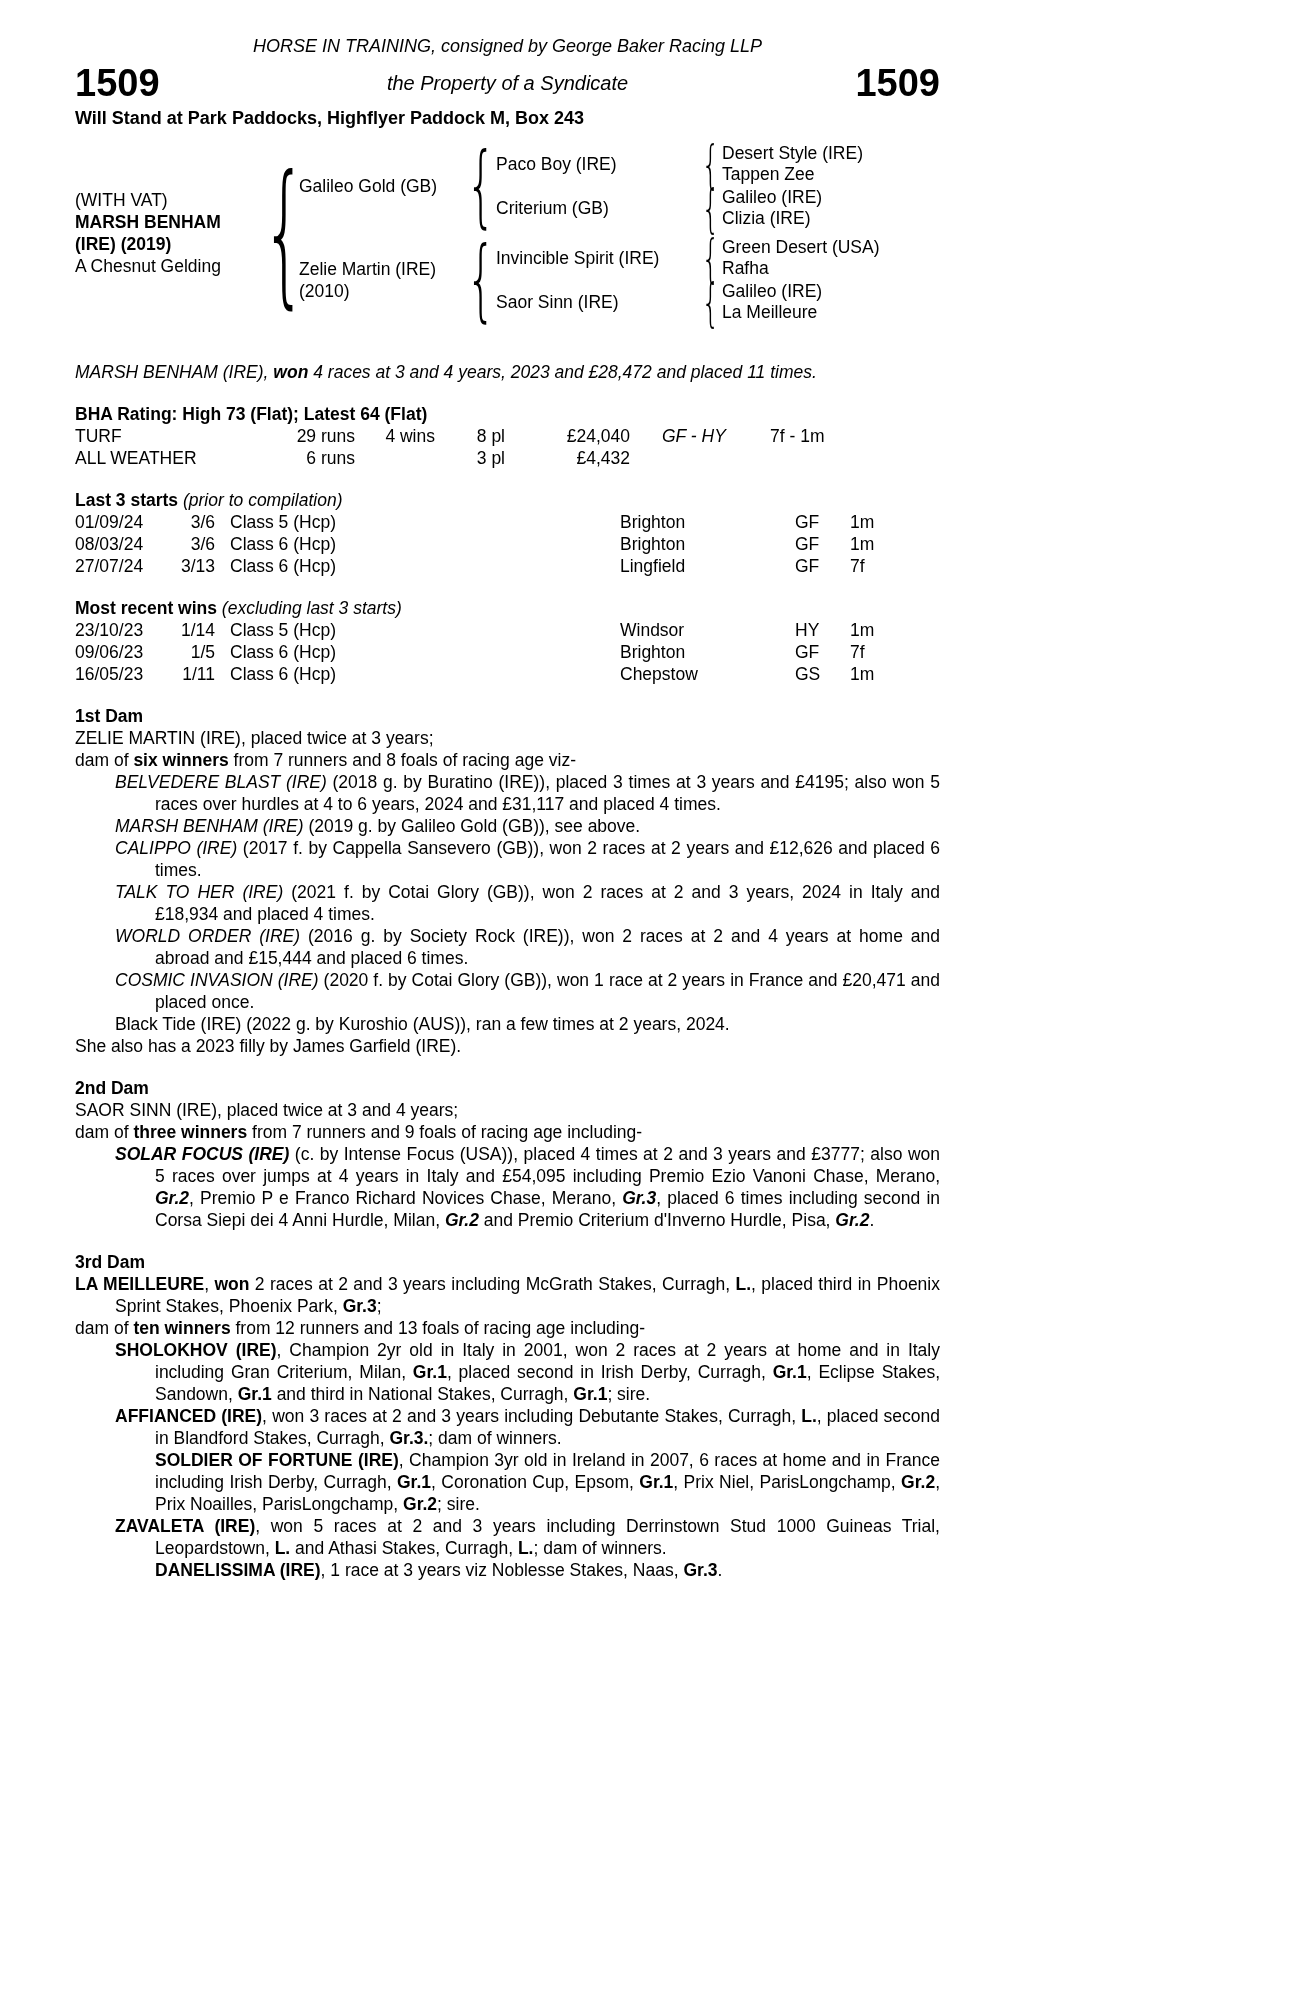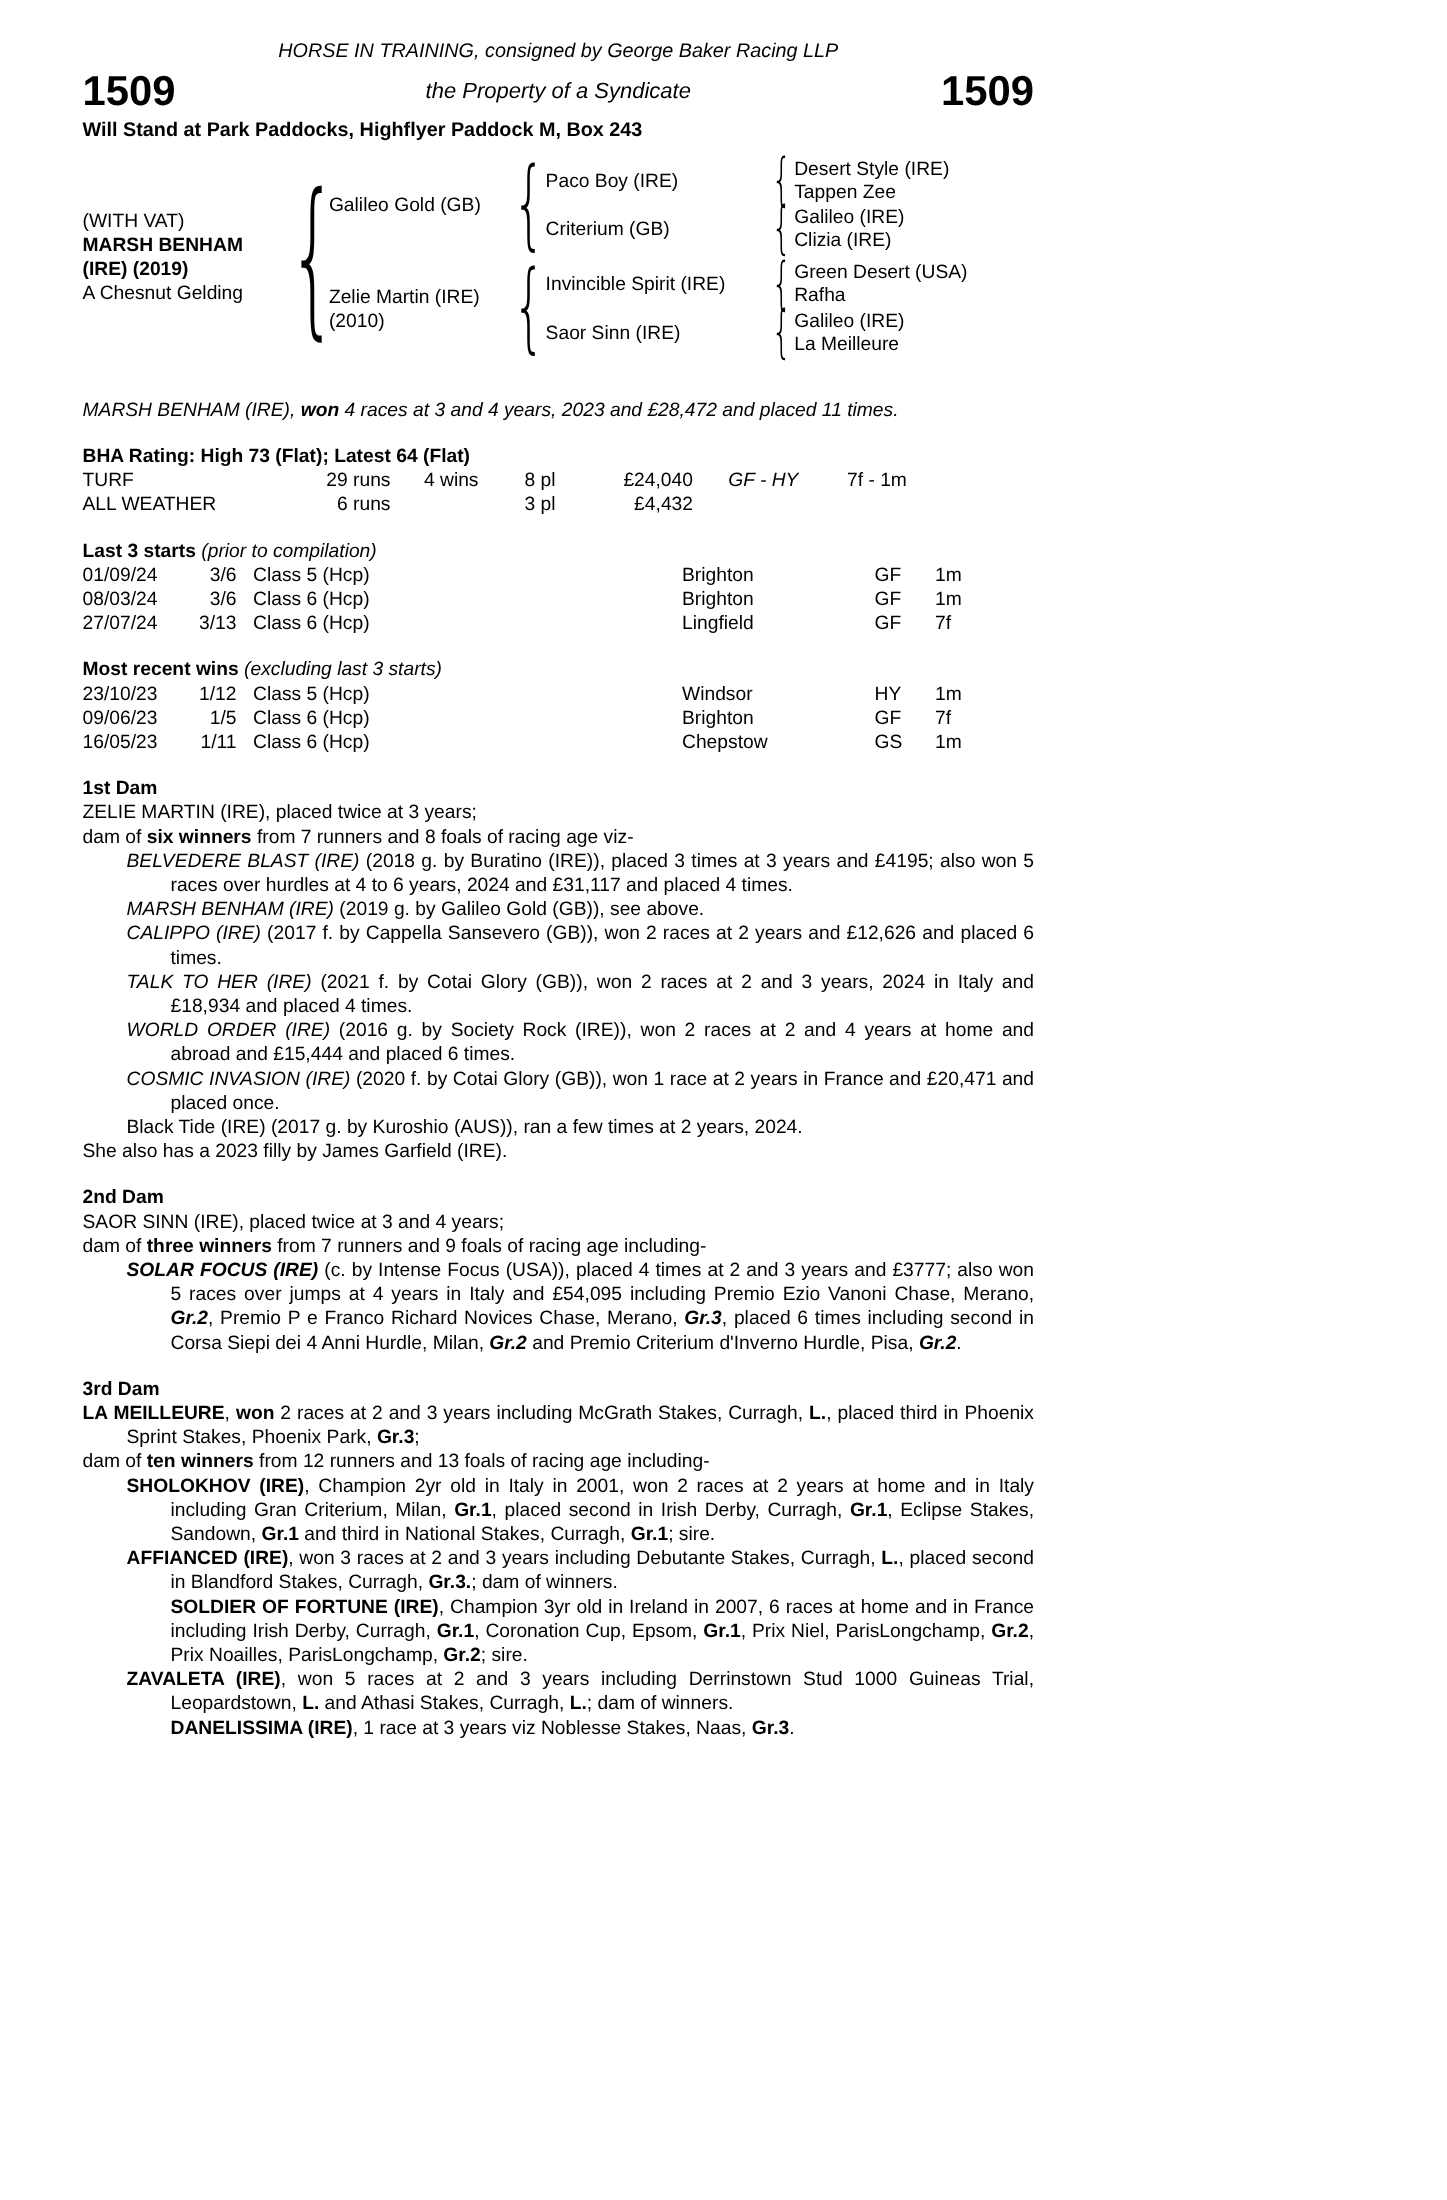--- a/index.html
+++ b/index.html
@@ -202,21 +202,21 @@
       <span class="sc4">Lingfield</span>
       <span class="sc5">GF</span>
       <span class="sc6">7f</span>
     </div>
   </div>
 
   <div class="starts">
     <div class="sec-heading"><span class="b">Most recent wins</span><span> </span><span class="i">(excluding last 3 starts)</span></div>
     <div class="st-row">
       <span class="sc1">23/10/23</span>
-      <span class="sc2">1/12</span>
+      <span class="sc2">1/14</span>
       <span class="sc3">Class 5 (Hcp)</span>
       <span class="sc4">Windsor</span>
       <span class="sc5">HY</span>
       <span class="sc6">1m</span>
     </div>
     <div class="st-row">
       <span class="sc1">09/06/23</span>
       <span class="sc2">1/5</span>
       <span class="sc3">Class 6 (Hcp)</span>
       <span class="sc4">Brighton</span>
@@ -237,21 +237,21 @@
       <section class="dam-sec">
         <div class="dam-heading">1st Dam</div>
         <p class="dampar p-ind0"><span>ZELIE MARTIN (IRE), placed twice at 3 years;</span></p>
         <p class="dampar p-ind0"><span>dam of </span><span class="b">six winners</span><span> from 7 runners and 8 foals of racing age viz-</span></p>
         <p class="dampar p-ind1"><span class="i">BELVEDERE BLAST (IRE)</span><span> (2018 g. by Buratino (IRE)), placed 3 times at 3 years and £4195; also won 5 races over hurdles at 4 to 6 years, 2024 and £31,117 and placed 4 times.</span></p>
         <p class="dampar p-ind1"><span class="i">MARSH BENHAM (IRE)</span><span> (2019 g. by Galileo Gold (GB)), see above.</span></p>
         <p class="dampar p-ind1"><span class="i">CALIPPO (IRE)</span><span> (2017 f. by Cappella Sansevero (GB)), won 2 races at 2 years and £12,626 and placed 6 times.</span></p>
         <p class="dampar p-ind1"><span class="i">TALK TO HER (IRE)</span><span> (2021 f. by Cotai Glory (GB)), won 2 races at 2 and 3 years, 2024 in Italy and £18,934 and placed 4 times.</span></p>
         <p class="dampar p-ind1"><span class="i">WORLD ORDER (IRE)</span><span> (2016 g. by Society Rock (IRE)), won 2 races at 2 and 4 years at home and abroad and £15,444 and placed 6 times.</span></p>
         <p class="dampar p-ind1"><span class="i">COSMIC INVASION (IRE)</span><span> (2020 f. by Cotai Glory (GB)), won 1 race at 2 years in France and £20,471 and placed once.</span></p>
-        <p class="dampar p-ind1"><span>Black Tide (IRE) (2017 g. by Kuroshio (AUS)), ran a few times at 2 years, 2024.</span></p>
+        <p class="dampar p-ind1"><span>Black Tide (IRE) (2022 g. by Kuroshio (AUS)), ran a few times at 2 years, 2024.</span></p>
         <p class="dampar p-ind0"><span>She also has a 2023 filly by James Garfield (IRE).</span></p>
       </section>
       <section class="dam-sec">
         <div class="dam-heading">2nd Dam</div>
         <p class="dampar p-ind0"><span>SAOR SINN (IRE), placed twice at 3 and 4 years;</span></p>
         <p class="dampar p-ind0"><span>dam of </span><span class="b">three winners</span><span> from 7 runners and 9 foals of racing age including-</span></p>
         <p class="dampar p-ind1"><span class="b i">SOLAR FOCUS (IRE)</span><span> (c. by Intense Focus (USA)), placed 4 times at 2 and 3 years and £3777; also won 5 races over jumps at 4 years in Italy and £54,095 including Premio Ezio Vanoni Chase, Merano, </span><span class="b i">Gr.2</span><span>, Premio P e Franco Richard Novices Chase, Merano, </span><span class="b i">Gr.3</span><span>, placed 6 times including second in Corsa Siepi dei 4 Anni Hurdle, Milan, </span><span class="b i">Gr.2</span><span> and Premio Criterium d'Inverno Hurdle, Pisa, </span><span class="b i">Gr.2</span><span>.</span></p>
       </section>
       <section class="dam-sec">
         <div class="dam-heading">3rd Dam</div>

